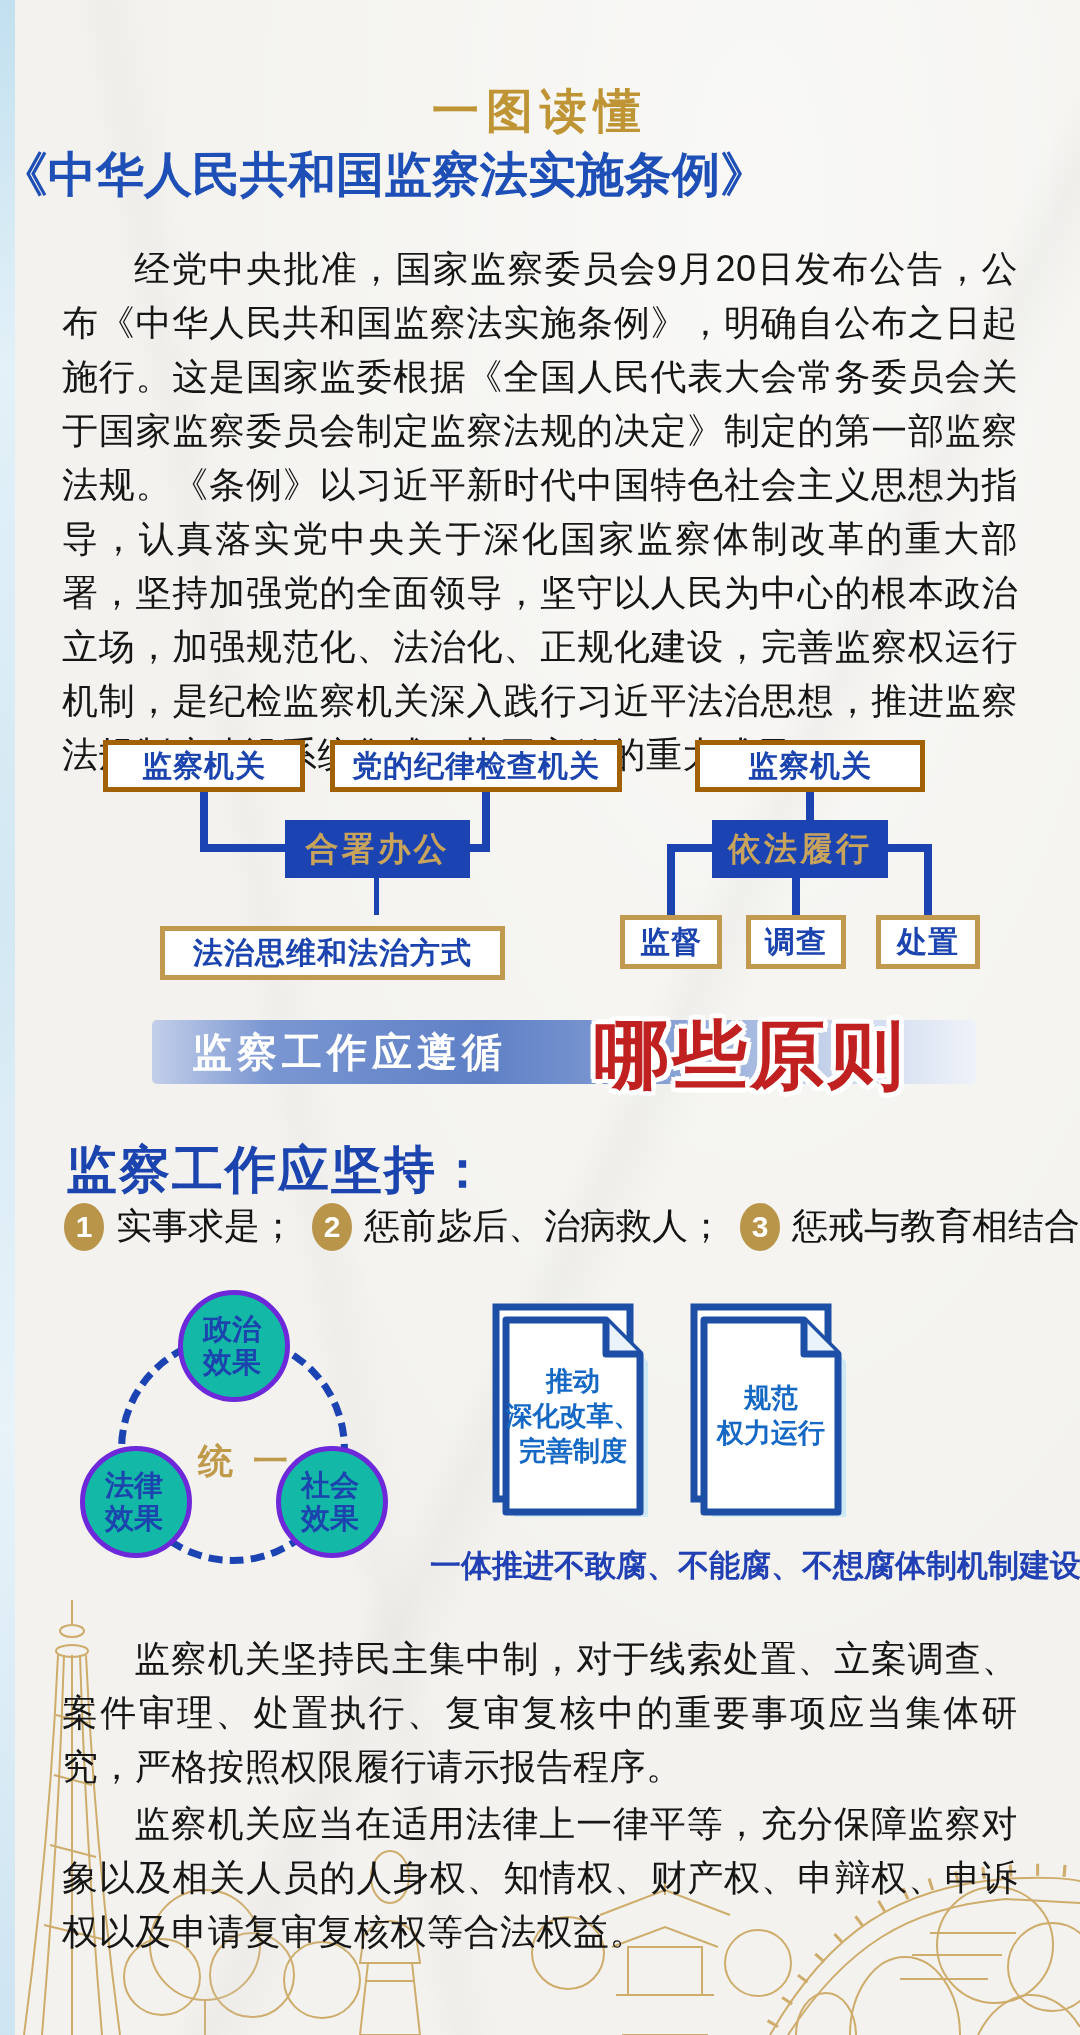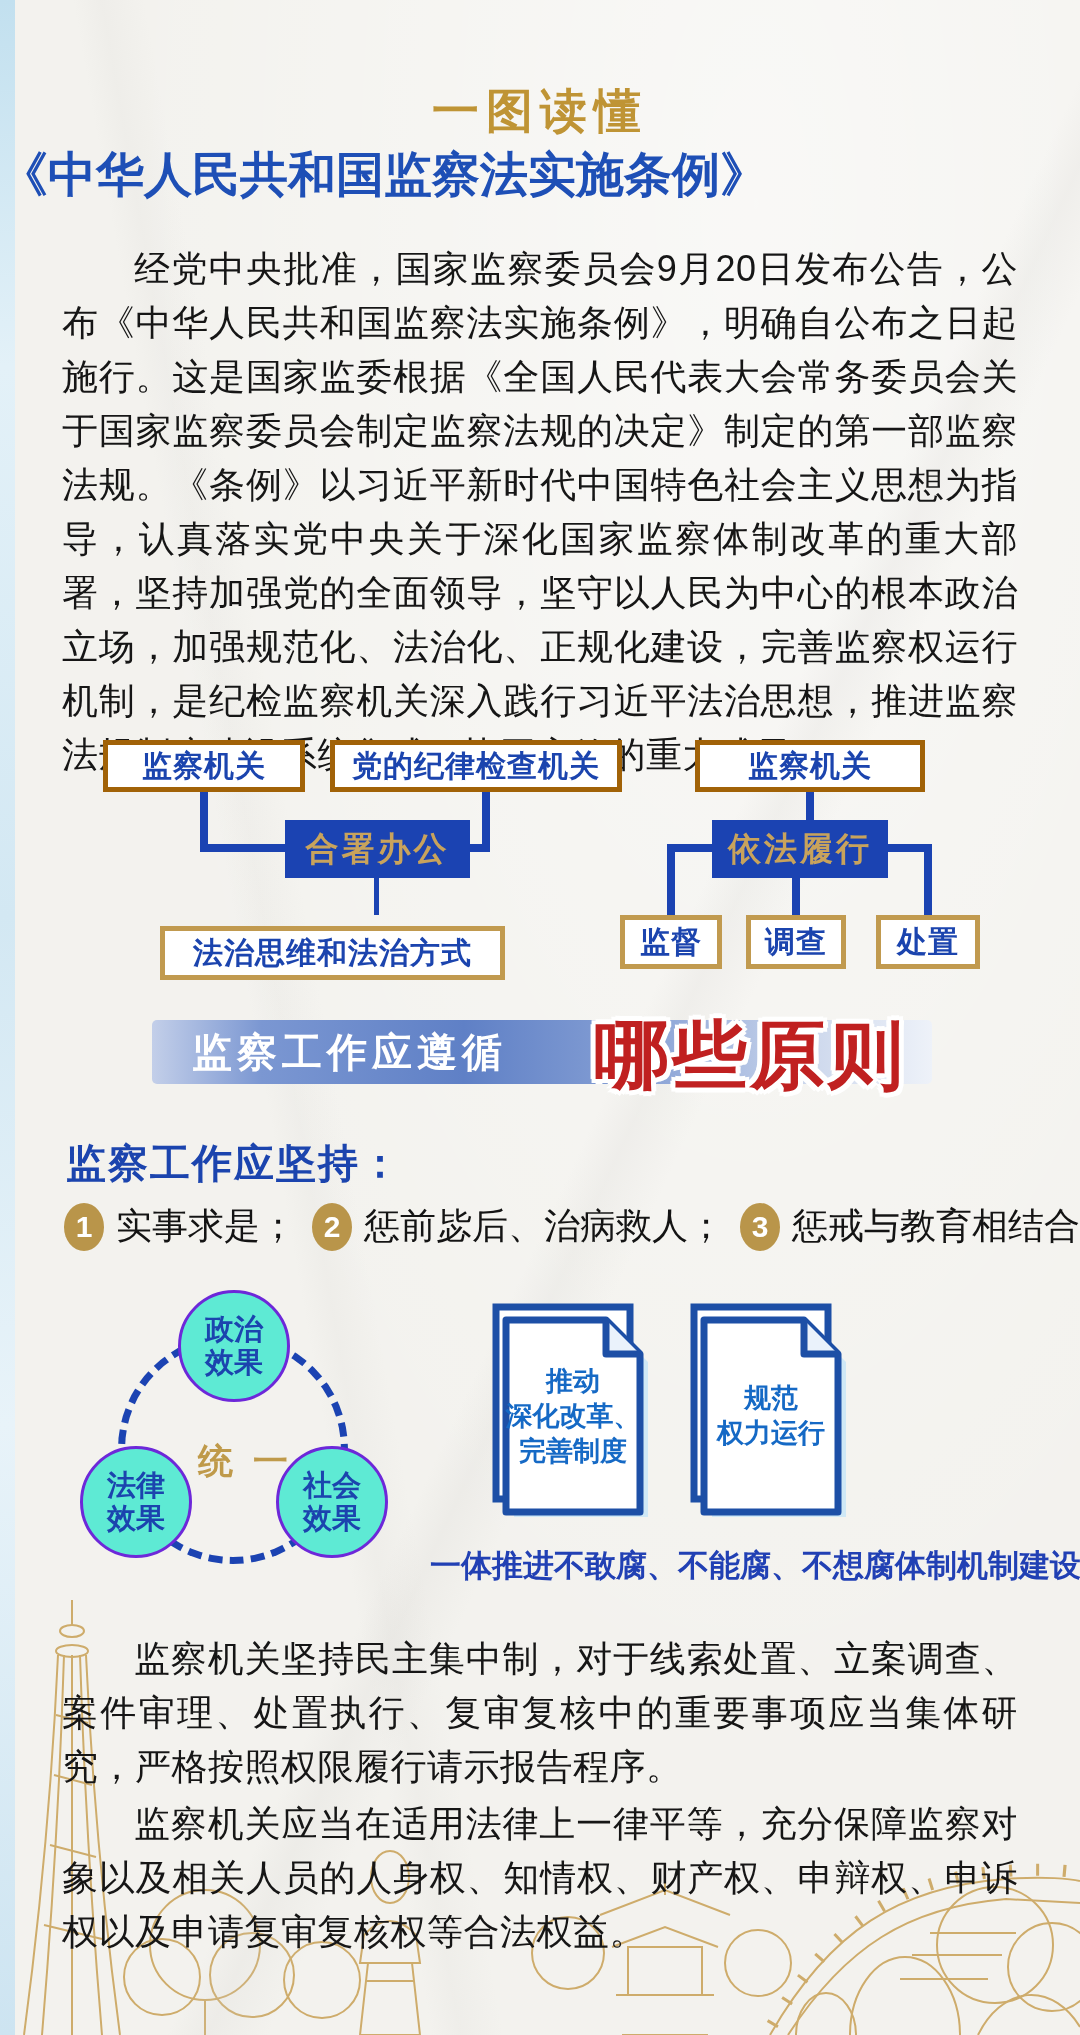--- a/index.html
+++ b/index.html
@@ -48,56 +48,57 @@
   .fc-gold{border:5px solid #c19a4f;}
   .fc-solid{
     background:#1b43b2;border:none;color:#c8a35c;font-size:33px;letter-spacing:3px;
   }
   .fc-line{position:absolute;background:#1b43b2;}
   
   .band{
     position:absolute;top:1020px;left:152px;width:780px;height:64px;z-index:4;
     border-radius:5px;
     background:linear-gradient(90deg,#c3cfe9 0%,#7b97d2 14%,#5f80c6 40%,#8aa3d6 64%,#ccd7ec 84%,#eef2f9 100%);
+    padding-left:44px;
   }
   .band-label{
     position:absolute;left:40px;top:0;line-height:64px;
     font-size:40px;font-weight:bold;color:#ffffff;letter-spacing:5px;
   }
   .band-highlight{
     position:absolute;left:442px;top:-14px;
     font-size:75px;font-weight:bold;color:#c02020;letter-spacing:3px;white-space:nowrap;
     text-shadow:-4px -4px 0 #fff,4px -4px 0 #fff,-4px 4px 0 #fff,4px 4px 0 #fff,
                 -5px 0 0 #fff,5px 0 0 #fff,0 -5px 0 #fff,0 5px 0 #fff;
   }
   .subheading{
     position:absolute;top:1136px;left:66px;margin:0;z-index:4;
-    font-size:40px;font-weight:bold;color:#1b44ae;letter-spacing:2px;
+    font-size:51px;font-weight:bold;color:#1b44ae;letter-spacing:2px;
   }
   
   .principles{
     position:absolute;top:1202px;left:64px;display:flex;align-items:center;gap:16px;z-index:4;
   }
   .principle{display:flex;align-items:center;gap:12px;}
   .p-badge{
     width:40px;height:48px;border-radius:50%;background:#b9954a;flex:0 0 auto;
     display:flex;align-items:center;justify-content:center;
     color:#ffffff;font-size:30px;font-weight:bold;
   }
   .p-text{font-size:36px;color:#141414;white-space:nowrap;}
   
   .effects{position:absolute;top:1290px;left:60px;width:370px;height:330px;z-index:4;}
   .dashed-ring{
     position:absolute;left:58px;top:44px;width:230px;height:230px;box-sizing:border-box;
     border:7px dashed #1b43b2;border-radius:50%;
   }
   .eff-circle{
     position:absolute;width:112px;height:112px;box-sizing:border-box;border-radius:50%;
-    background:#5eead4;border:3px solid #6d28d9;
-    display:flex;align-items:center;justify-content:center;text-align:center;
+    background:#14b8a6;border:5px solid #6d28d9;
+    display:flex;align-items:center;justify-content:center;text-align:left;
   }
   .eff-circle span{
     display:block;width:62px;font-size:29px;line-height:33px;font-weight:bold;color:#1b44ae;
   }
   .eff-top{left:118px;top:0;}
   .eff-left{left:20px;top:156px;}
   .eff-right{left:216px;top:156px;}
   .eff-center{
     position:absolute;left:118px;top:148px;width:130px;text-align:center;
     font-size:35px;font-weight:bold;color:#bf9a4a;letter-spacing:20px;text-indent:20px;

